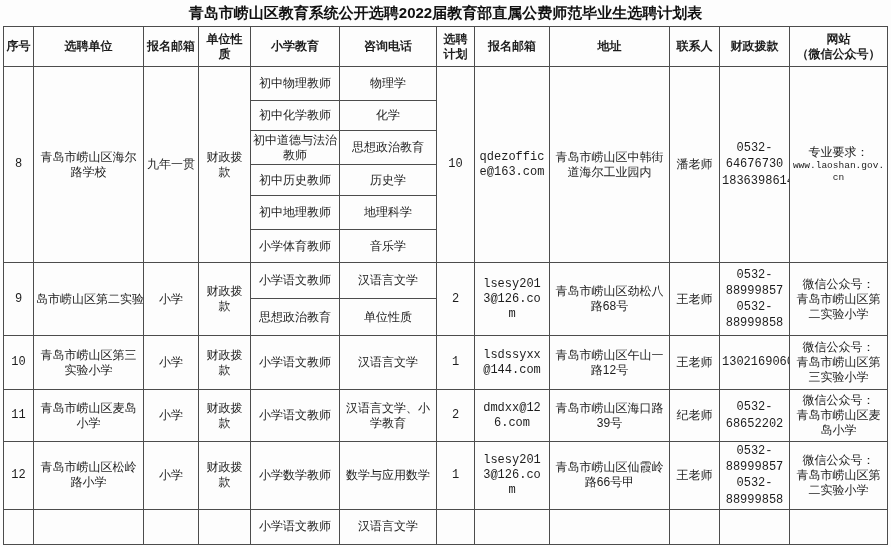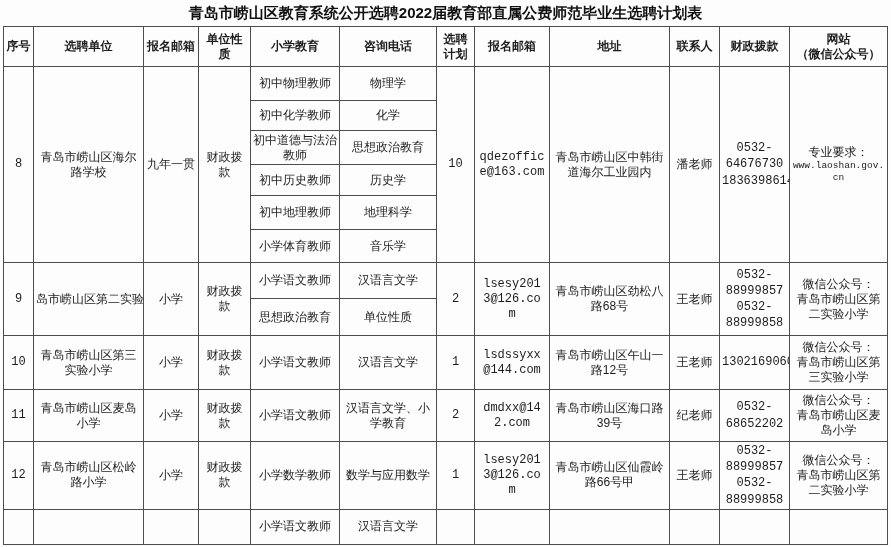--- a/index.html
+++ b/index.html
@@ -152,21 +152,21 @@
     </tr>
 
     <tr style="height:52px">
       <td class="mono">11</td>
       <td>青岛市崂山区麦岛小学</td>
       <td>小学</td>
       <td>财政拨款</td>
       <td>小学语文教师</td>
       <td>汉语言文学、小学教育</td>
       <td class="mono">2</td>
-      <td class="email mid">dmdxx@142.com</td>
+      <td class="email mid">dmdxx@126.com</td>
       <td>青岛市崂山区海口路39号</td>
       <td>纪老师</td>
       <td>
         <div class="phone-line">0532-</div>
         <div class="phone-line">68652202</div>
       </td>
       <td class="site">
         <div>微信公众号：</div>
         <div class="l2">青岛市崂山区麦岛小学</div>
       </td>

